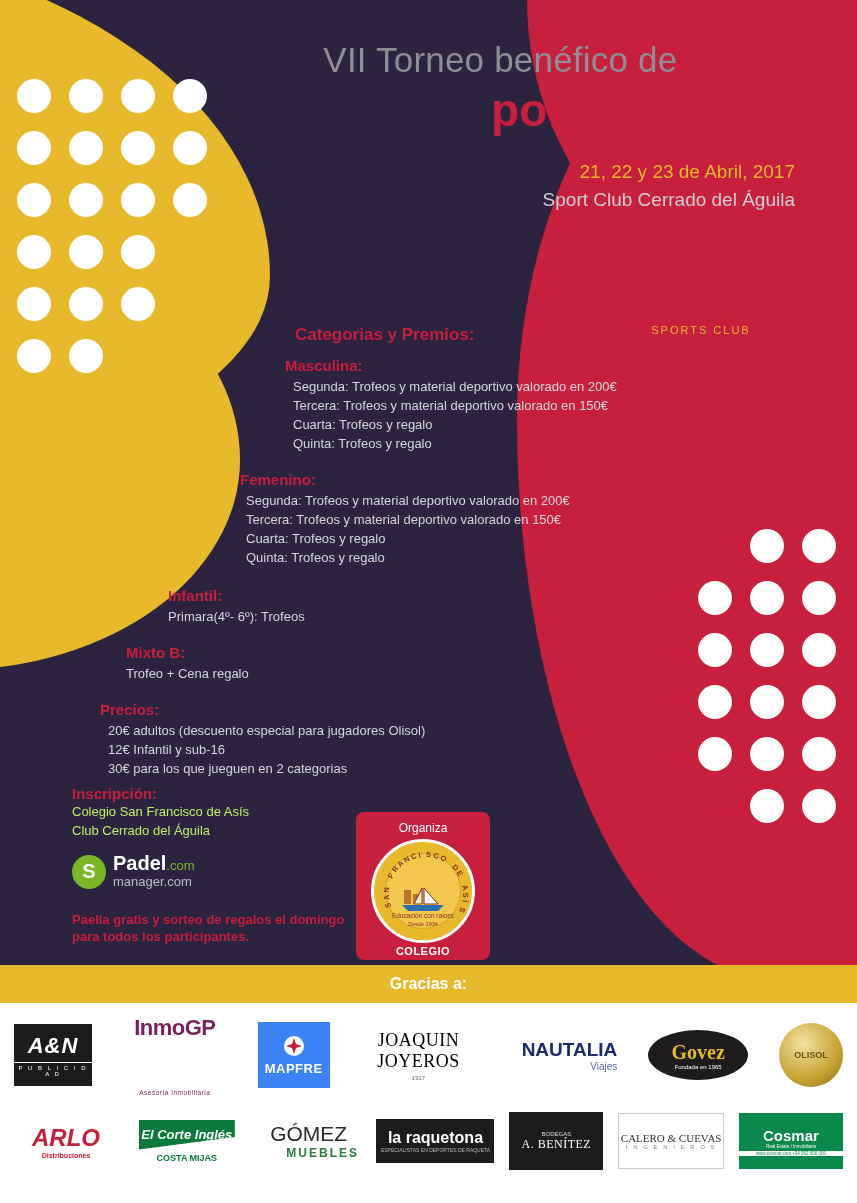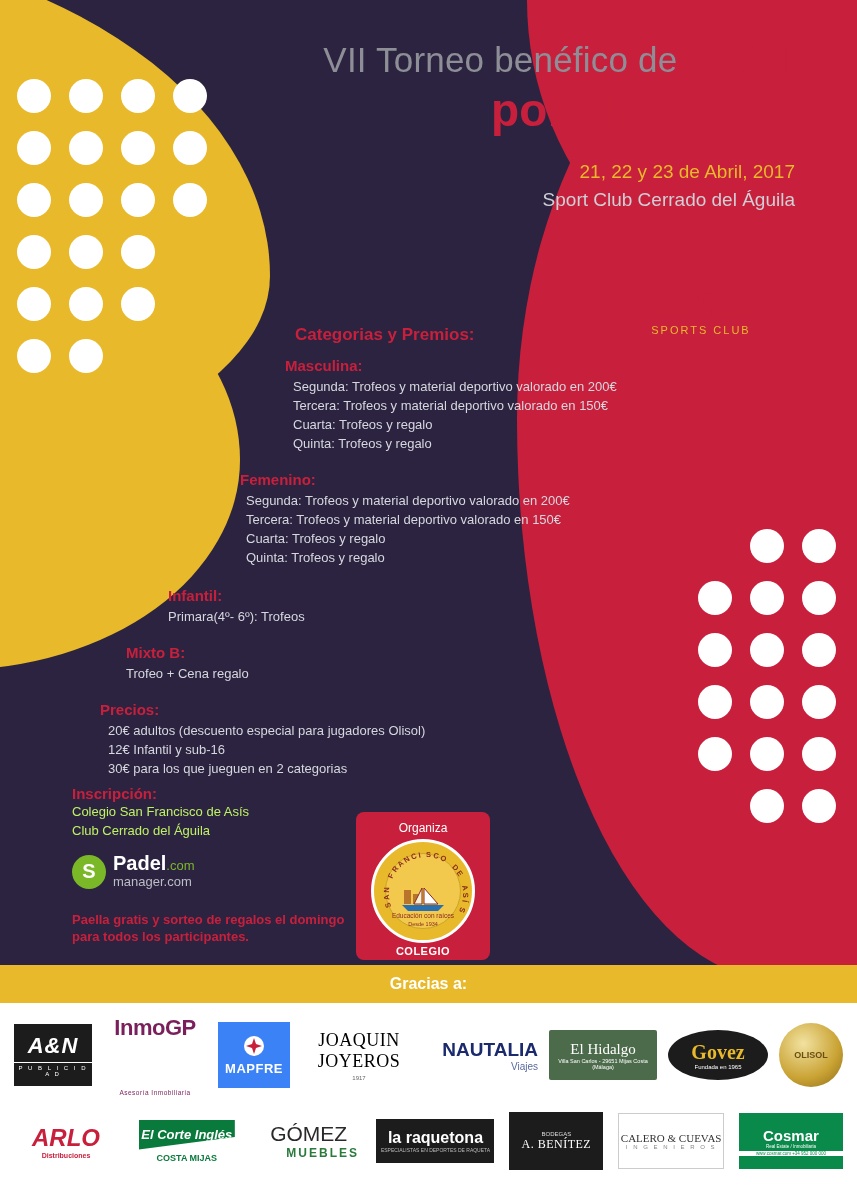--- a/index.html
+++ b/index.html
@@ -479,24 +479,20 @@
         <div class="b">MAPFRE</div>
       </div>
       <div class="sp sp-joaquin">
         <div class="b">JOAQUIN JOYEROS</div>
         <div class="s">1917</div>
       </div>
       <div class="sp sp-naut">
         <div class="b">NAUTALIA</div>
         <div class="s">Viajes</div>
       </div>
-      <div class="sp sp-hid">
-        <div class="b">El Hidalgo</div>
-        <div class="s">Villa San Carlos - 29651 Mijas Costa (Málaga)</div>
-      </div>
       <div class="sp sp-govez">
         <div class="b">Govez</div>
         <div class="s">Fundada en 1965</div>
       </div>
       <div class="sp sp-medal">
         <div class="b">OLISOL</div>
       </div>
     </div>
 
     <div class="sp-row">

